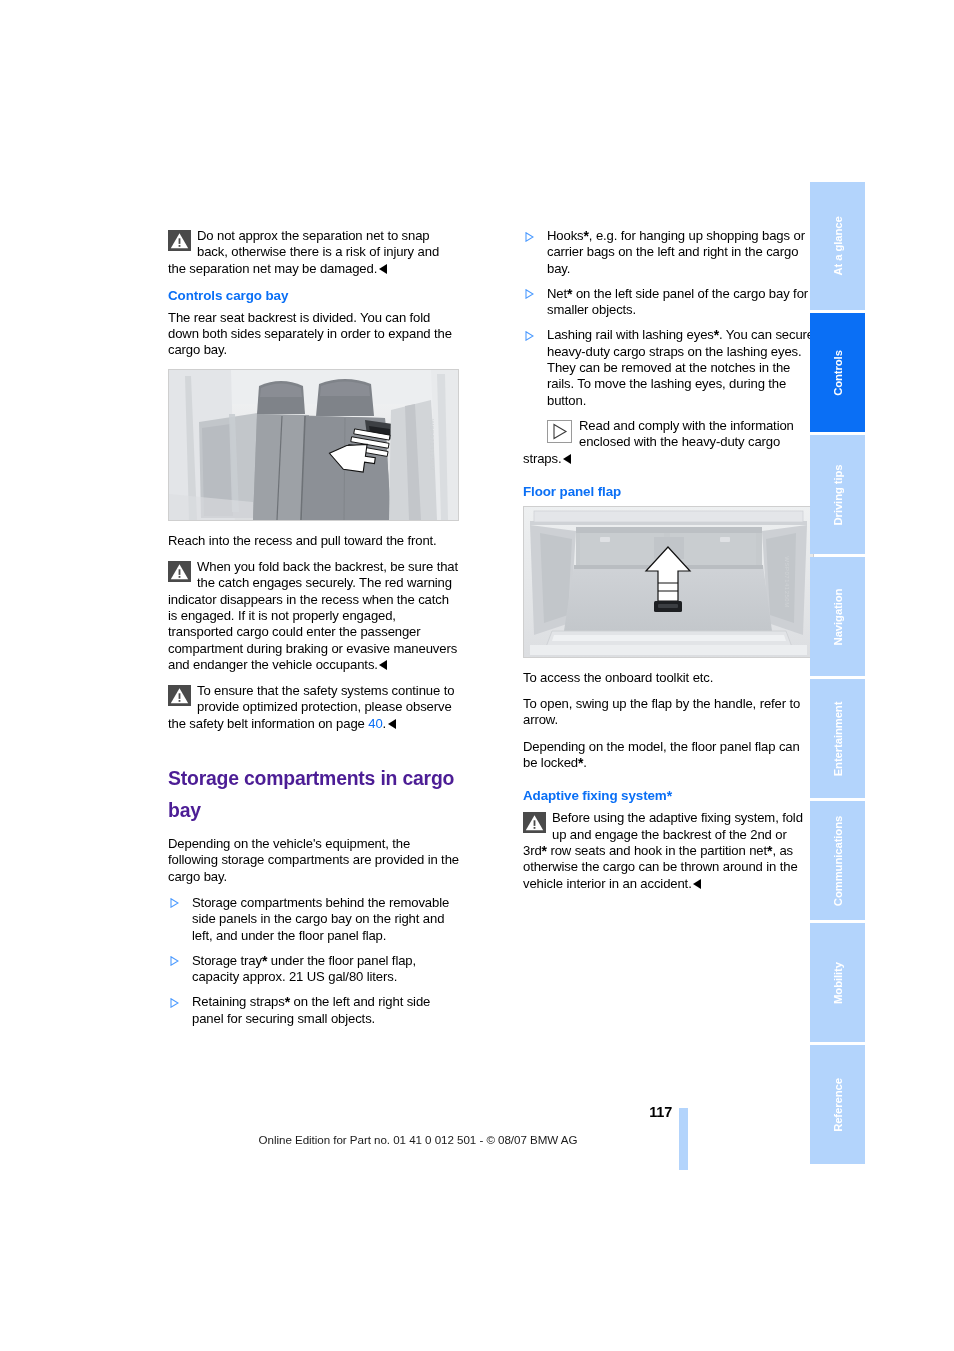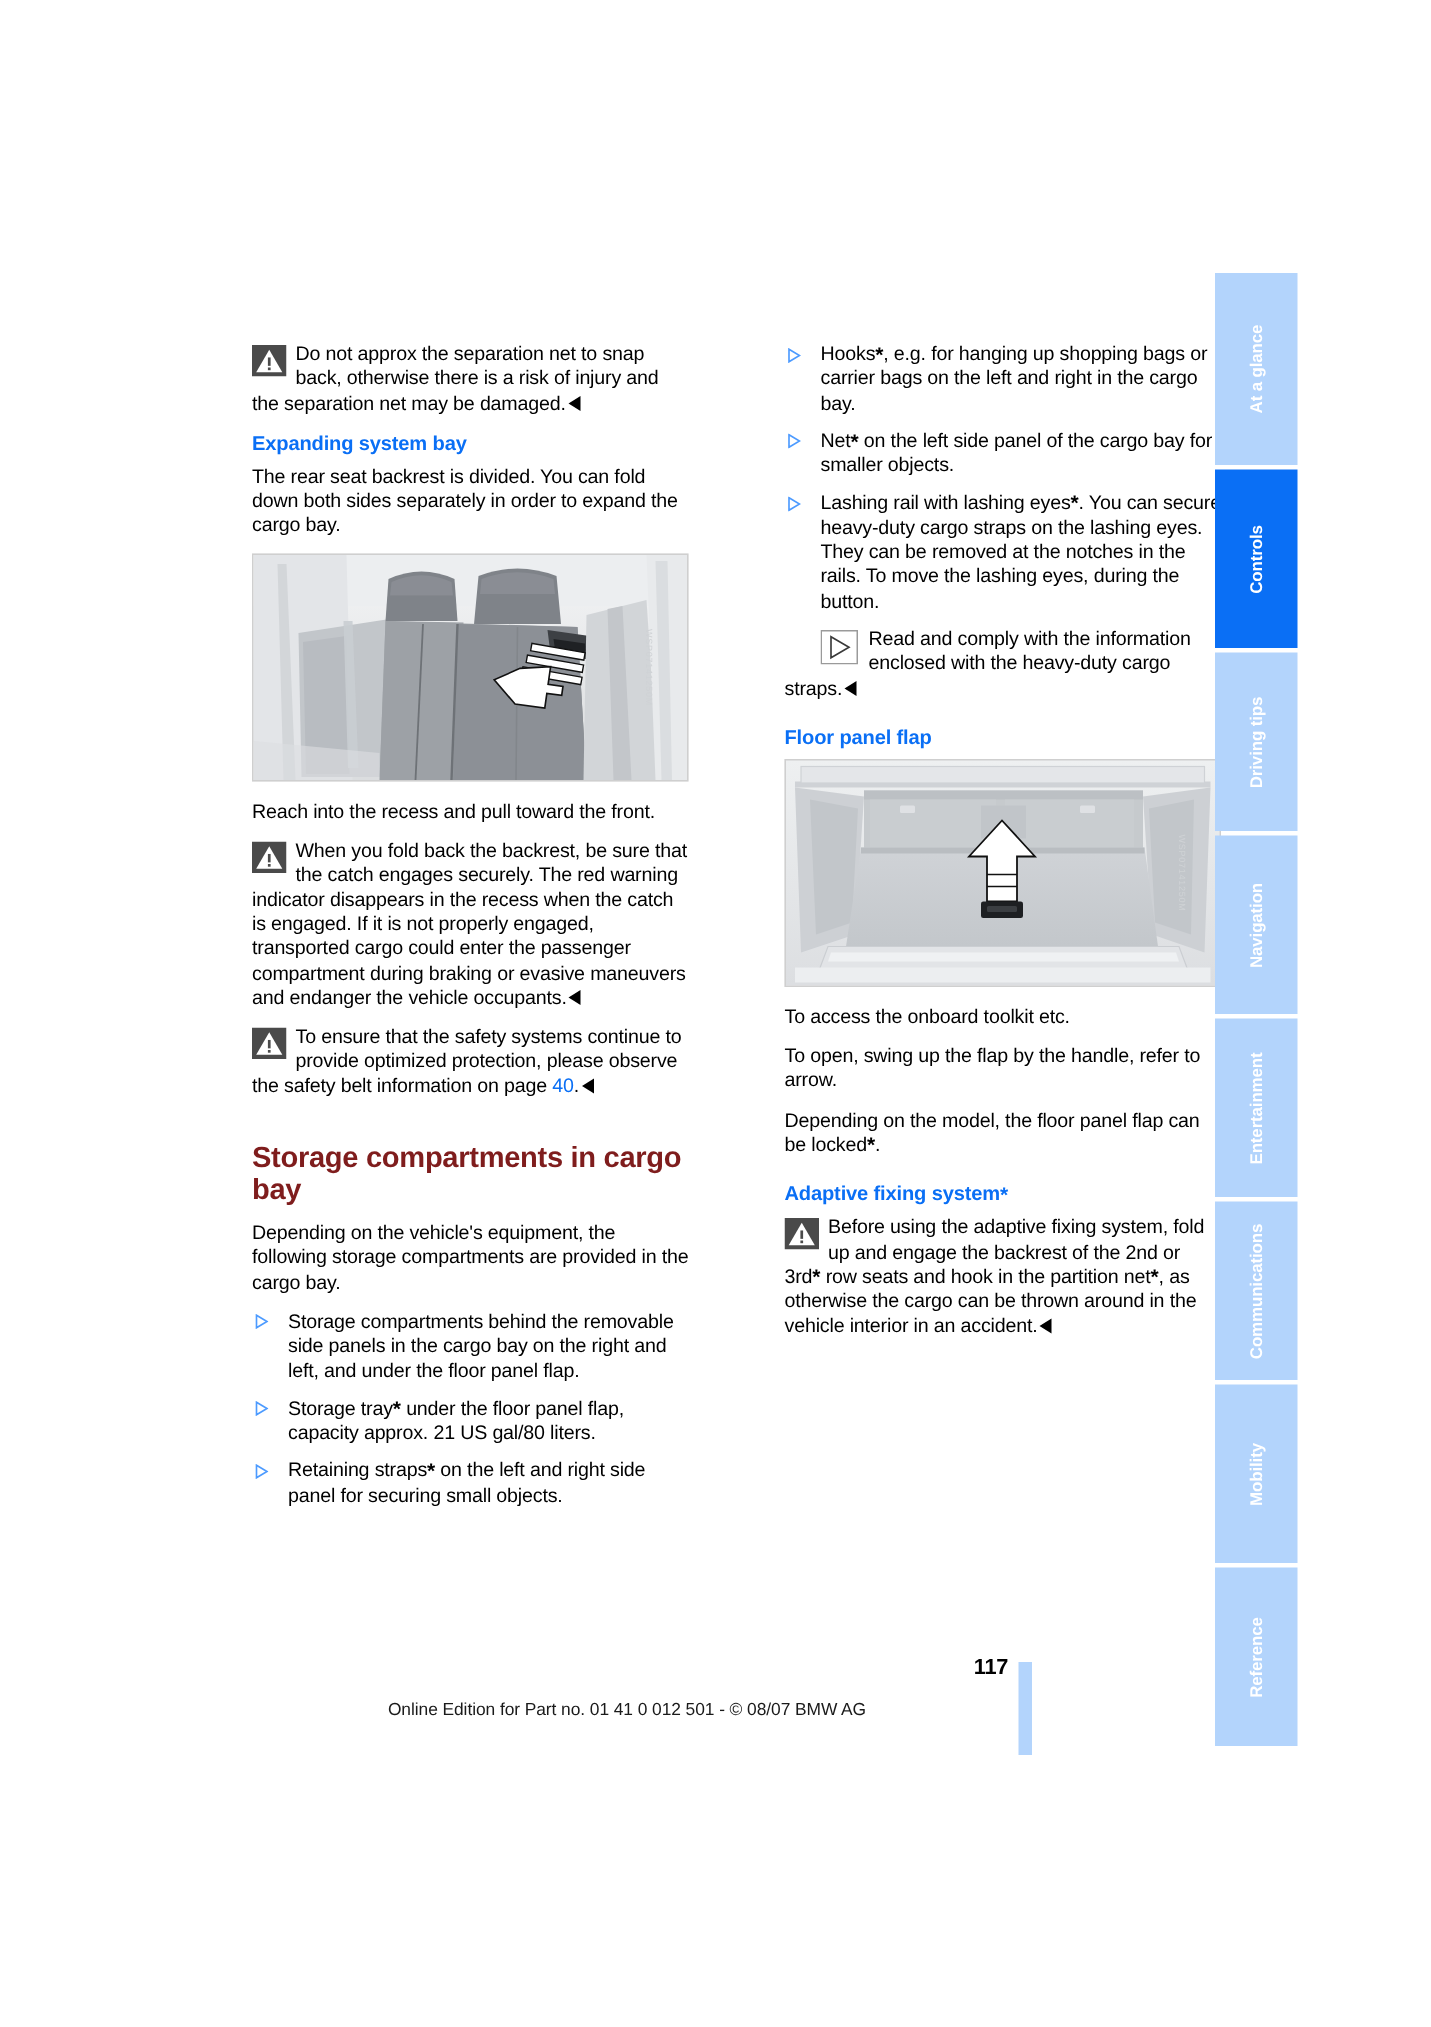--- a/index.html
+++ b/index.html
@@ -39,24 +39,24 @@
   }
   .h2 {
     color: #0a6ff5;
     font-size: 13.4px;
     font-weight: bold;
     line-height: 17px;
     margin: 16px 0 6px 0;
     letter-spacing: -0.1px;
   }
   .h1 {
-    color: #7f1d1d;
+    color: #4c1d95;
     font-size: 19.4px;
     font-weight: bold;
-    line-height: 21px;
+    line-height: 32px;
     margin: 30px 0 10px 0;
     letter-spacing: -0.2px;
   }
   .h2.first { margin-top: 0; }
   .pgref { color: #0a6ff5; }
 
   
   .warn {
     position: relative;
     margin: 0 0 10px 0;
@@ -221,21 +221,21 @@
         <svg viewBox="0 0 23 21" width="23" height="21">
           <rect x="0" y="0" width="23" height="21" fill="#4a4a4a"></rect>
           <polygon points="11.5,3.2 20.2,18.2 2.8,18.2" fill="#ffffff"></polygon>
           <rect x="10.6" y="8.3" width="1.8" height="5.6" fill="#4a4a4a"></rect>
           <rect x="10.6" y="15.0" width="1.8" height="1.8" fill="#4a4a4a"></rect>
         </svg>
       </span>
       <span>Do not approx the separation net to snap back, otherwise there is a risk of injury and the separation net may be damaged.</span><span class="endm"></span>
     </div>
 
-    <div class="h2 first">Expanding system bay</div>
+    <div class="h2 first">Controls cargo bay</div>
 
     <p>The rear seat backrest is divided. You can fold down both sides separately in order to expand the cargo bay.</p>
 
     <div class="fig f1">
       <svg viewBox="0 0 289 150" preserveAspectRatio="none">
         <defs>
           <linearGradient id="gA" x1="0" y1="0" x2="0" y2="1">
             <stop offset="0" stop-color="#f4f5f6"></stop>
               <stop offset="1" stop-color="#d9dbdd"></stop>
           </linearGradient>

